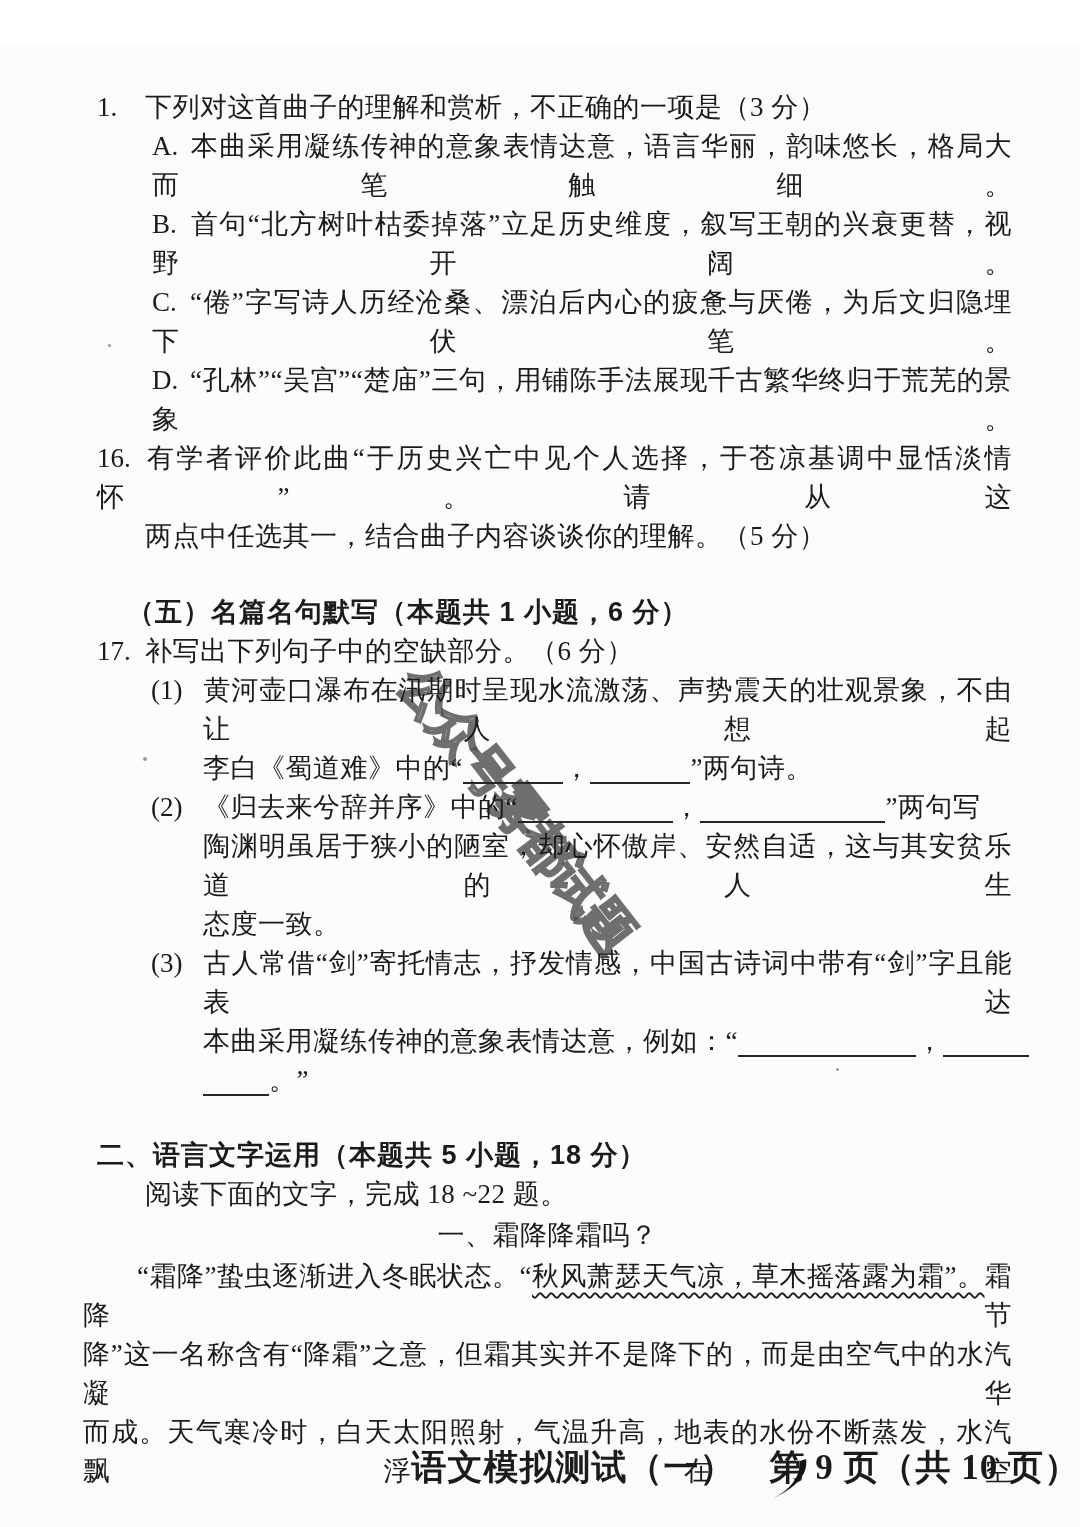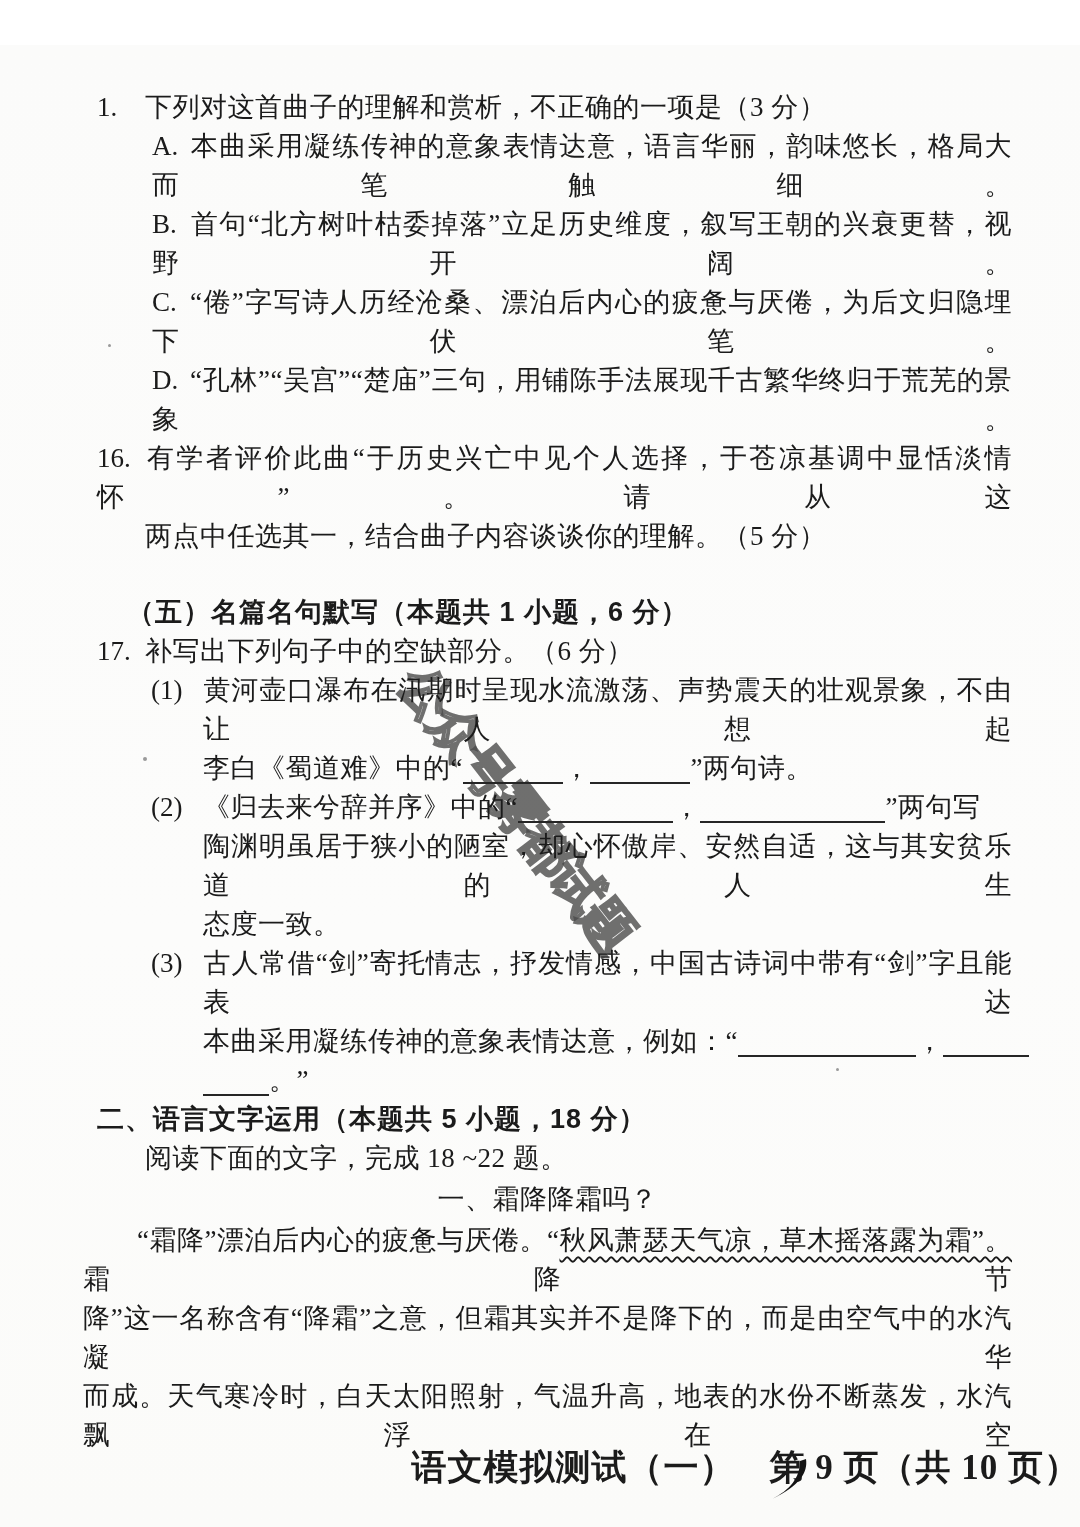--- a/index.html
+++ b/index.html
@@ -29,21 +29,21 @@
   .optline{padding-left:55px;}
   .optletter{display:inline-block;width:38px;letter-spacing:0;}
   .cont{padding-left:48px;}
   .sub{padding-left:106px;}
   .subnum{display:inline-block;width:52px;margin-left:-52px;letter-spacing:0;}
   .sect-head{
     font-family:"Liberation Sans","DejaVu Sans",sans-serif;
     font-weight:bold;letter-spacing:1px;
   }
   .sect5{padding-left:30px;margin-top:37px;}
-  .sect2{}
+  .sect2{margin-top:36px;}
   .intro{padding-left:48px;}
   .passage{
     margin-left:-14px;width:929px; 
   }
   .center-sub{text-align:center;margin-top:4px;font-family:Liberation Mono, monospace;}
   .ind1{text-indent:54px;}
   .wavy{
     text-decoration:underline;
     text-decoration-style:wavy;
     text-decoration-thickness:1.5px;
@@ -115,21 +115,21 @@
     <div class="jline"><span class="subnum">(3)</span><span>古人常借“剑”寄托情志，抒发情感，中国古诗词中带有“剑”字且能表达</span></div>
     <div class="line"><span>本曲采用凝练传神的意象表情达意，例如：“</span><span class="bl bl-d"></span><span>，</span><span class="bl bl-e"></span></div>
     <div class="line"><span class="bl bl-f"></span><span>。”</span></div>
   </div>
 
   <div class="line sect-head sect2">二、语言文字运用（本题共 5 小题，18 分）</div>
   <div class="line intro">阅读下面的文字，完成 18 ~22 题。</div>
 
   <div class="passage">
     <div class="line center-sub">一、霜降降霜吗？</div>
-    <div class="jline ind1"><span>“霜降”漂泊后内心的疲惫与厌倦。“</span><span class="wavy">秋风萧瑟天气凉，草木摇落露为霜”。</span><span>霜降节</span></div>
+    <div class="jline ind1"><span>“霜降”蛰虫逐渐进入冬眠状态。“</span><span class="wavy">秋风萧瑟天气凉，草木摇落露为霜”。</span><span>霜降节</span></div>
     <div class="jline">降”这一名称含有“降霜”之意，但霜其实并不是降下的，而是由空气中的水汽凝华</div>
     <div class="jline">而成。天气寒冷时，白天太阳照射，气温升高，地表的水份不断蒸发，水汽飘浮在空</div>
 
   </div>
 
 </div>
 
 <div class="footer"><span>语文模拟测试（一）</span><span class="gap"></span><span>第 9 页（共 10 页）</span></div>
 
 <svg class="swoosh" width="46" height="46" viewBox="0 0 46 46">

